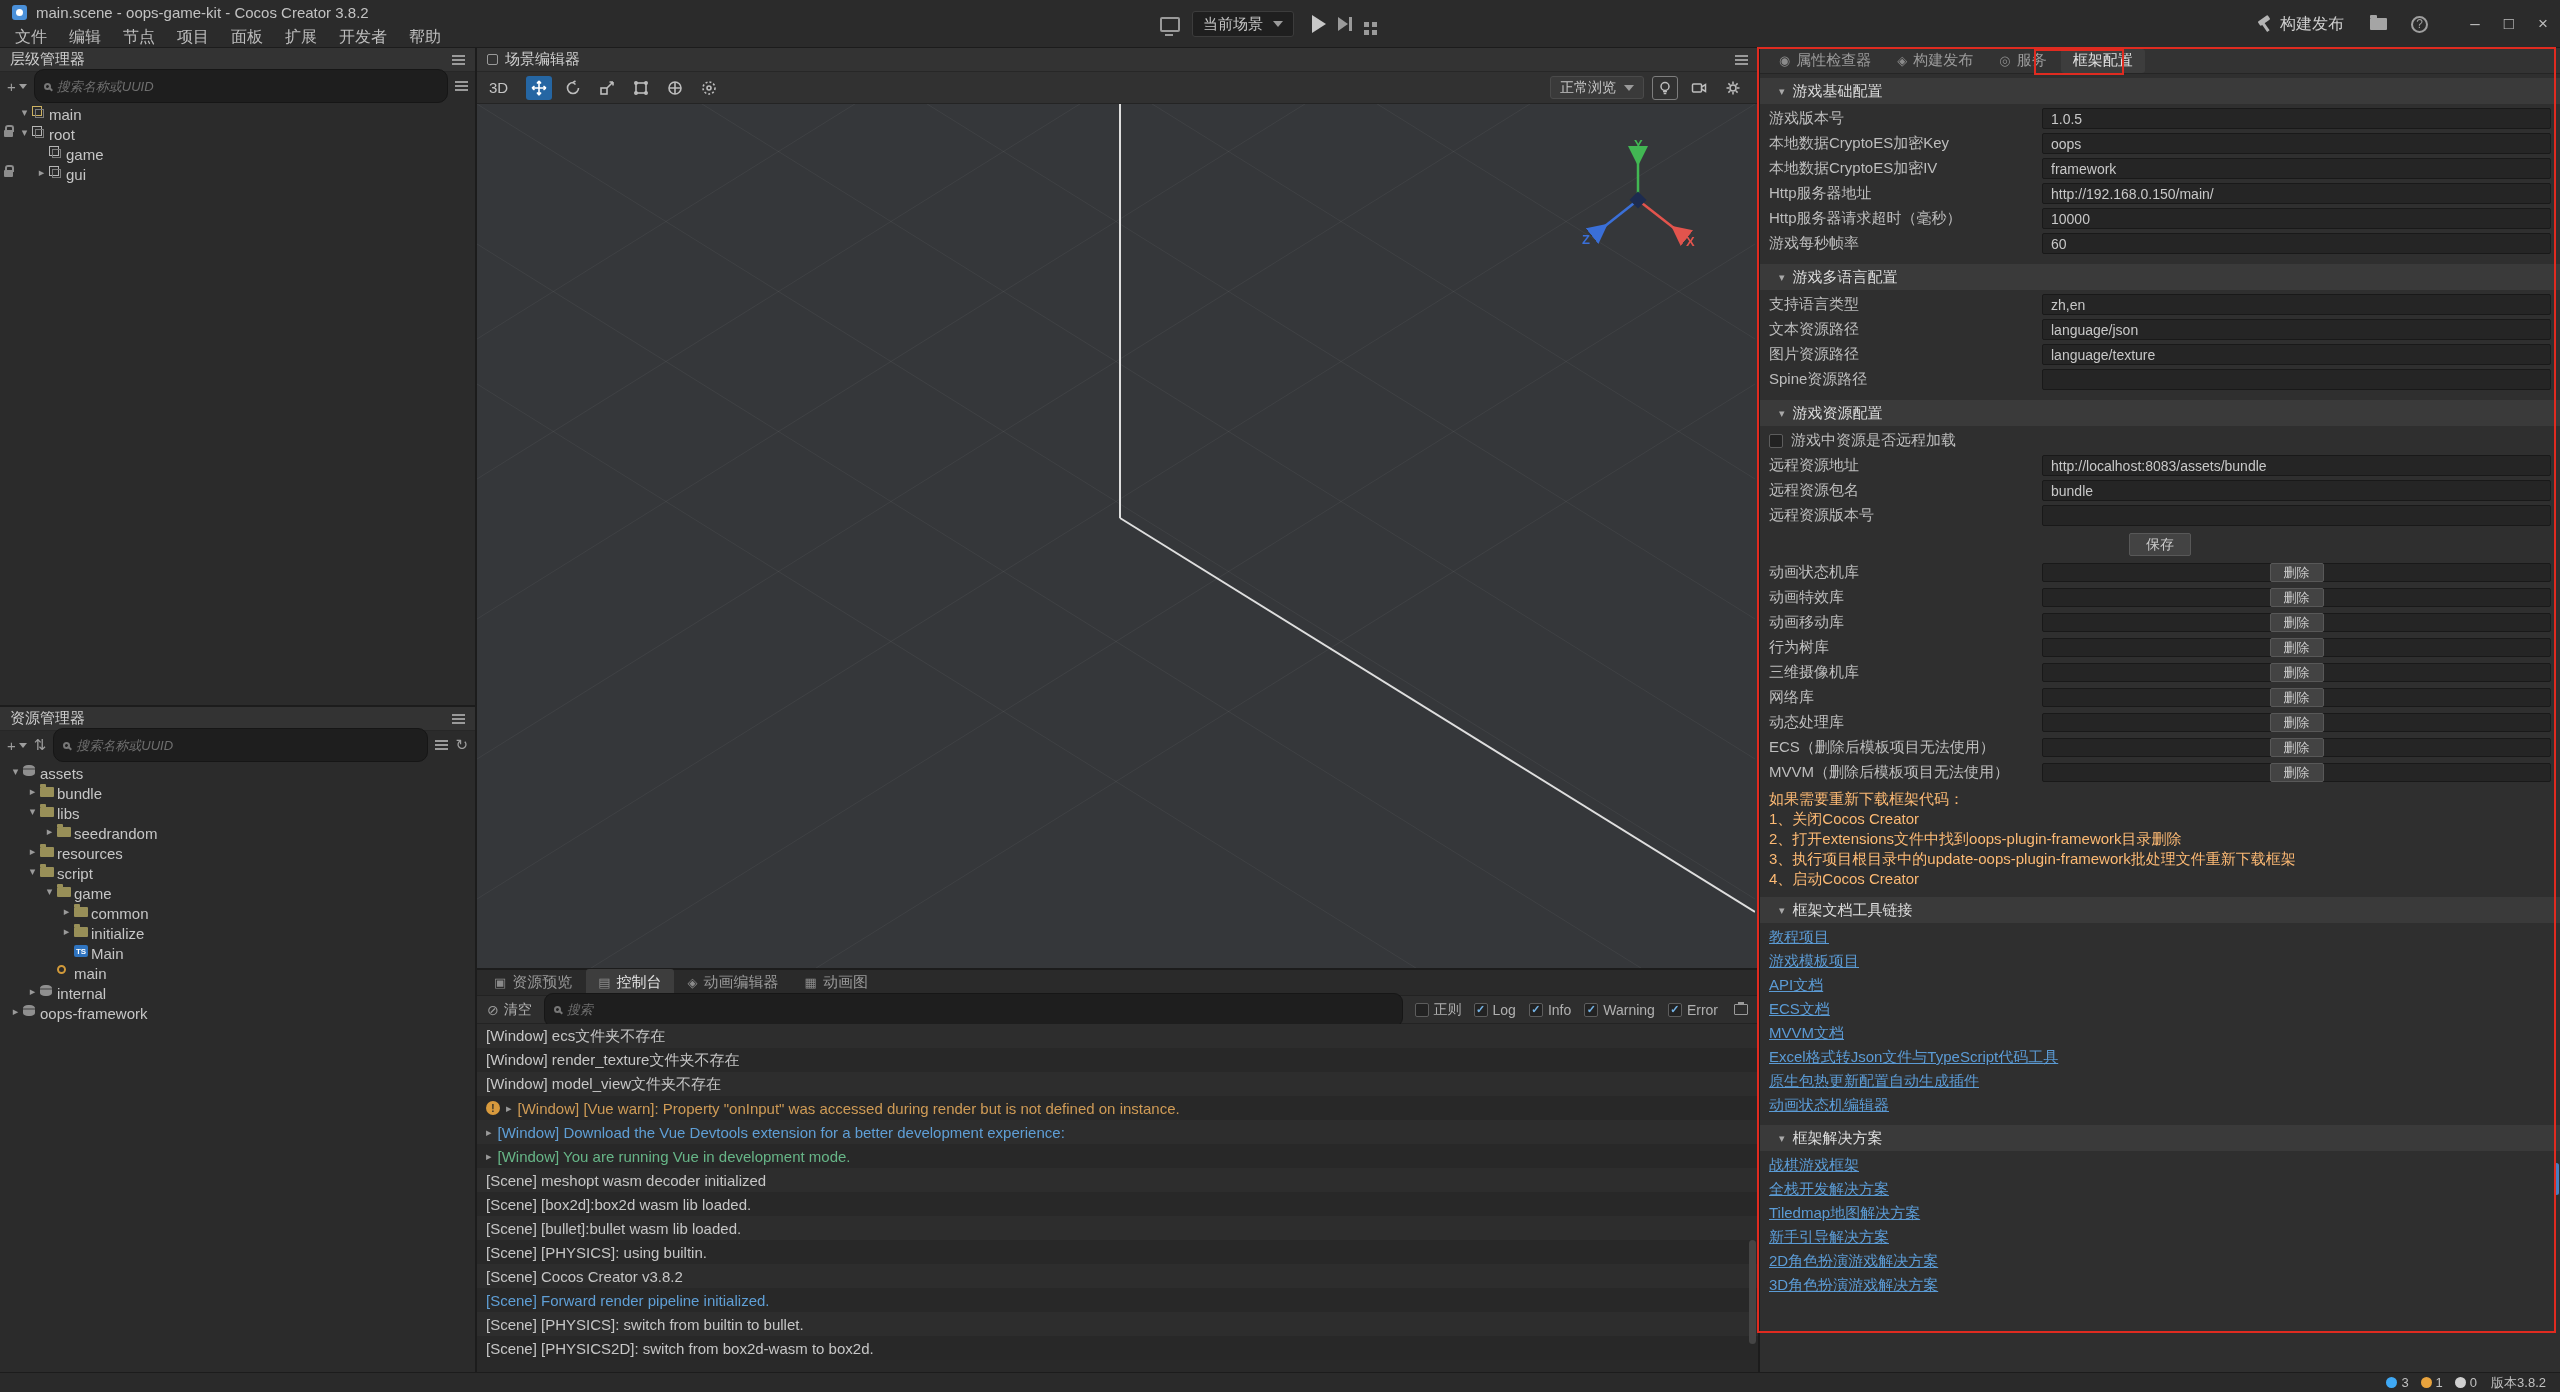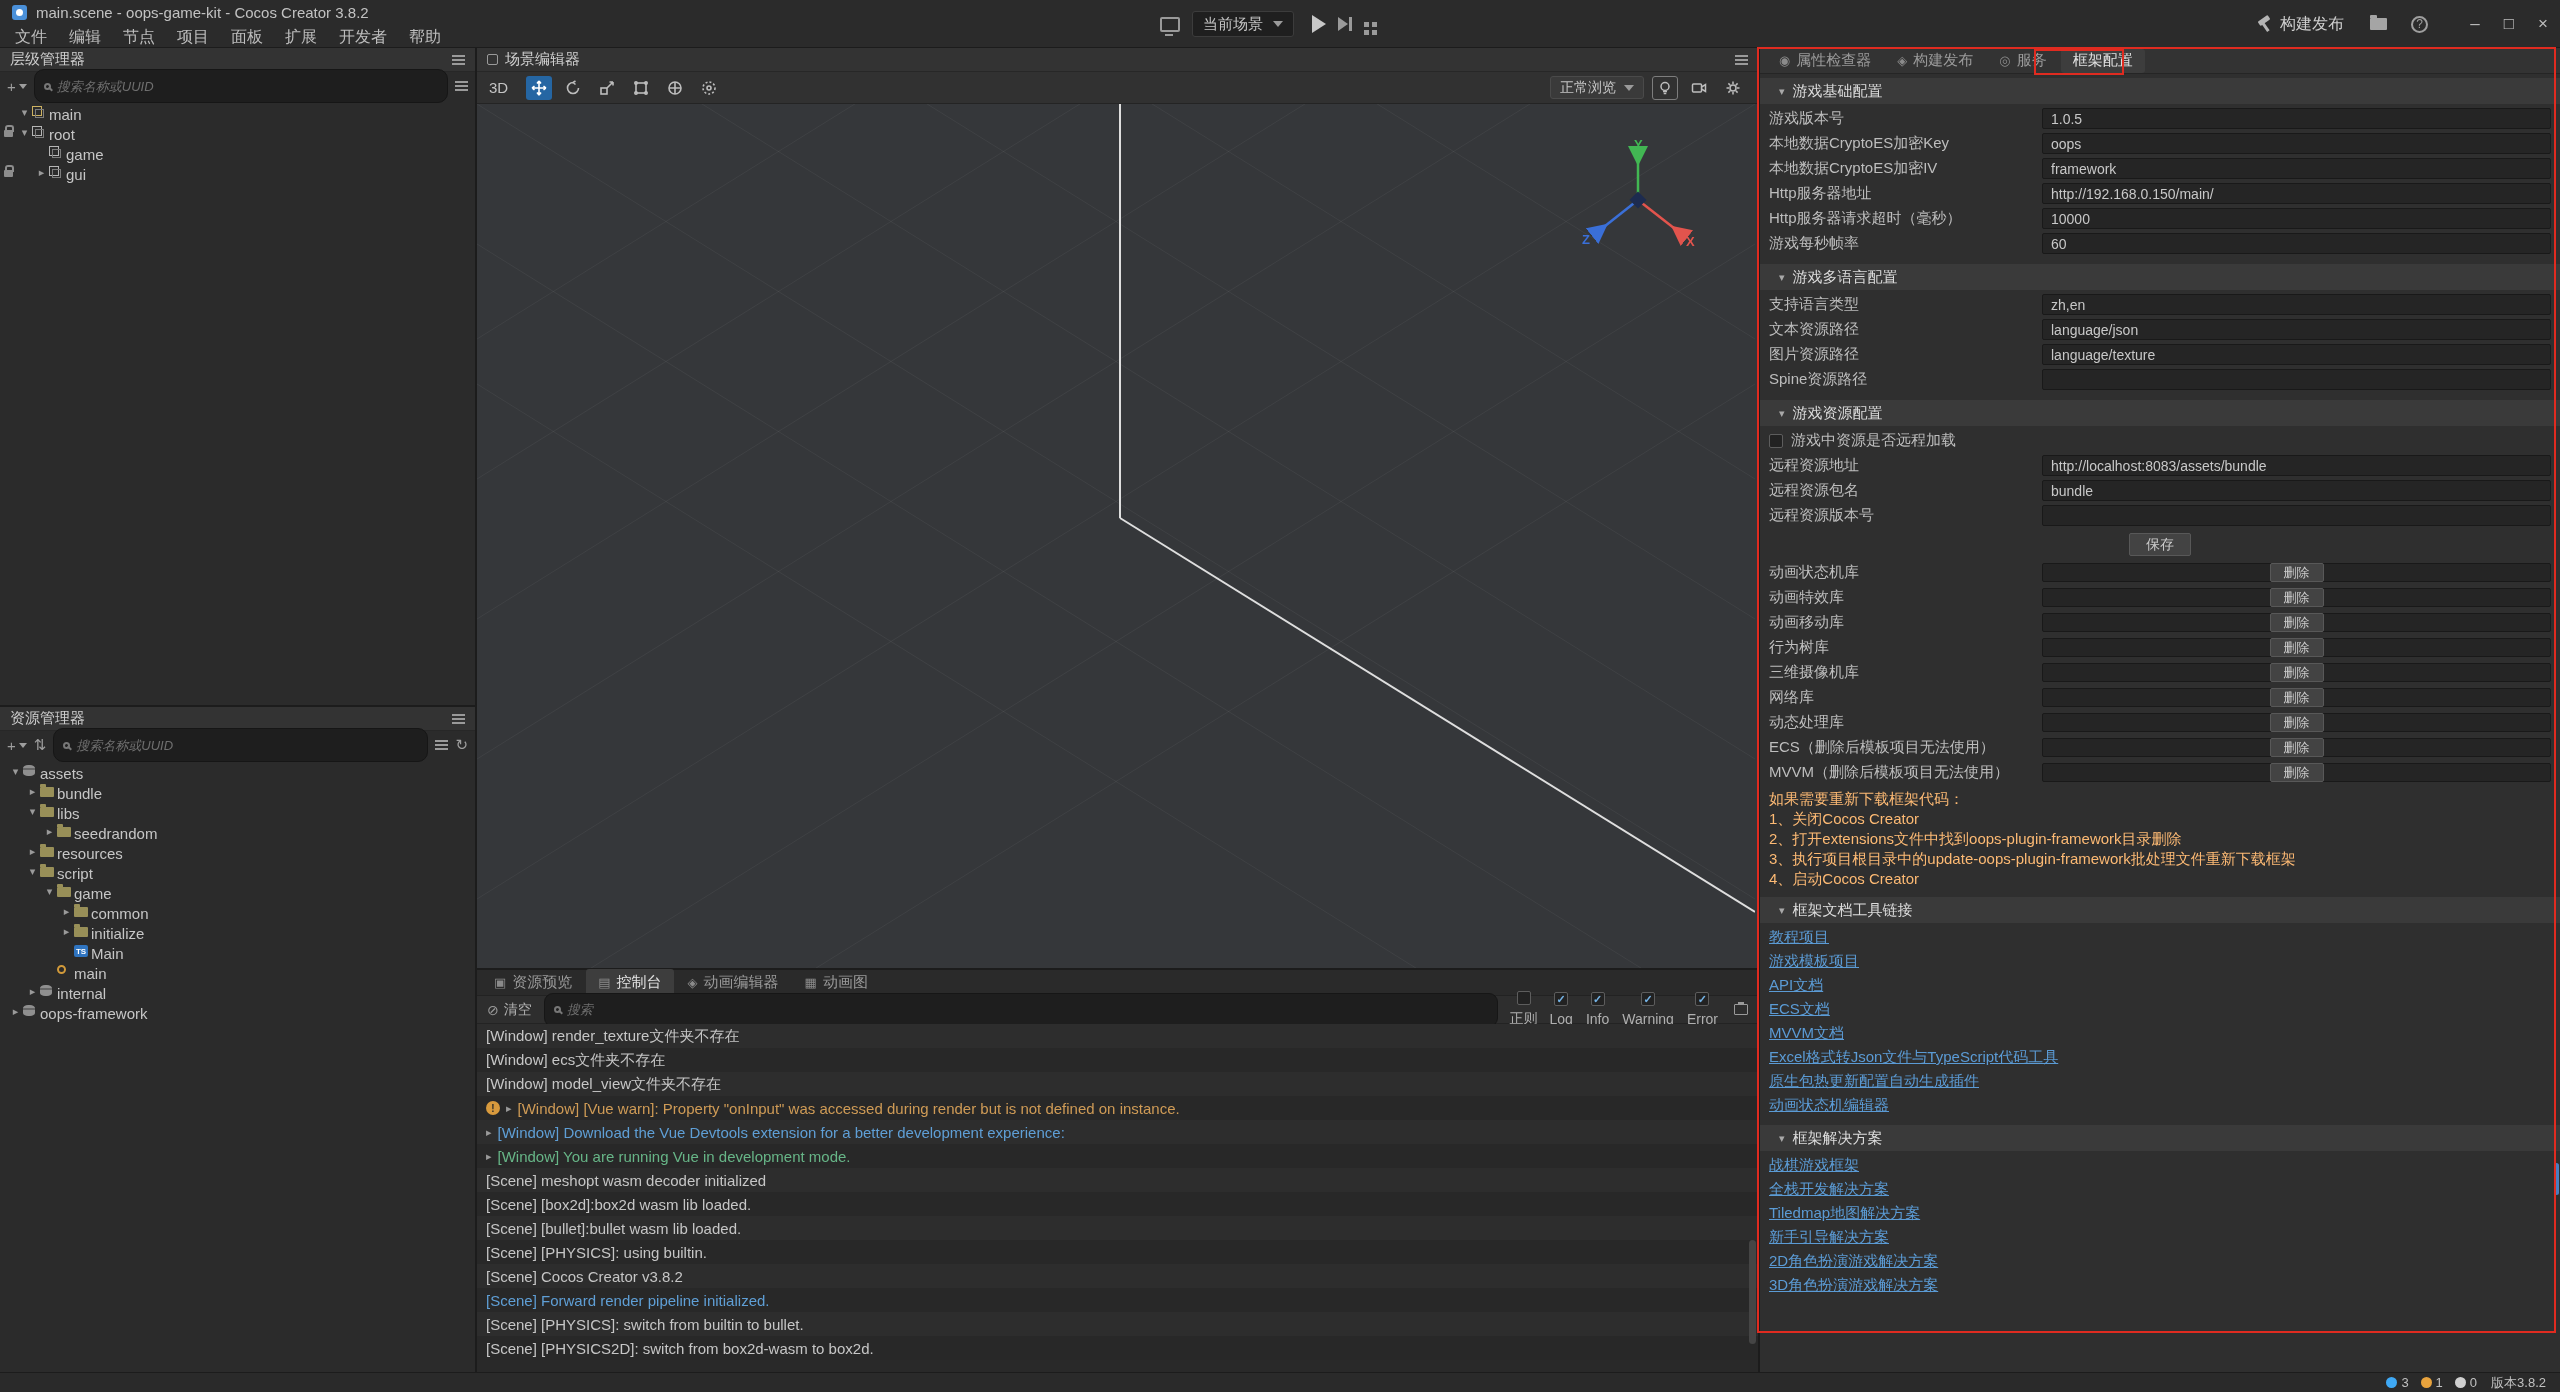--- a/index.html
+++ b/index.html
@@ -105,21 +105,21 @@
   .tab { height:26px; display:flex; align-items:center; gap:6px; padding:0 12px; font-size:15px; color:#9a9a9a; margin:0 1px; }
   .tab .tab-glyph { font-size:13px; color:#8b8b8b; }
   .tab .tab-glyph:empty { display:none; }
   .tab.act-true, .act-true { background:#3d3d3d; color:#e0e0e0; border-radius:3px 3px 0 0; }
   .console-toolbar { height:28px; flex:0 0 auto; display:flex; align-items:center; gap:12px; padding:0 10px; background:#2e2e2e; border-bottom:1px solid #232323; font-size:14px; color:#b0b0b0; }
   .clear-btn { display:flex; align-items:center; gap:5px; }
   .clear-glyph { font-size:14px; color:#9a9a9a; }
   .csearch { width:170px; height:19px; border-radius:9px; }
   .cb { width:14px; height:14px; border:1px solid #5d5d5d; background:#222; border-radius:2px; display:inline-flex; align-items:center; justify-content:center; flex:0 0 auto; }
   .cbk-true::after, .cb.on::after { content:"✓"; color:#74b2e4; font-size:11px; font-weight:bold; }
-  .filter, .regex-wrap { display:flex; align-items:center; gap:5px;flex-direction:column; }
+  .filter, .regex-wrap { display:flex; align-items:center; gap:5px; }
   .filters { display:flex; align-items:center; gap:13px; }
   .prt { width:14px; height:11px; border:1px solid #9a9a9a; border-radius:1px; position:relative; margin-left:4px; }
   .prt::before { content:""; position:absolute; top:-3px; left:3px; width:6px; height:3px; background:#9a9a9a; }
   .logs { flex:1; overflow:hidden; position:relative; font-size:15px; }
   .log-row { height:24px; display:flex; align-items:center; padding:0 0 0 9px; gap:6px; white-space:nowrap; }
   .logs div:nth-of-type(odd) { background:#2d2d2d; }
   .logs div:nth-of-type(even) { background:#282828; }
   .log-row.t-warn { background:#342a1b; }
   .ltext { color:#c6c6c6; }
   .t-warn .ltext { color:var(--warn); }
@@ -604,26 +604,26 @@
               </label>
             </div>
           <span class="prt"></span>
         </div>
         <div class="logs">
 
           <span class="logs-scroll"></span>
 
             <div class="log-row t-log">
 
+              <span class="ltext">[Window] ecs文件夹不存在</span>
+            </div>
+
+            <div class="log-row t-log">
+
               <span class="ltext">[Window] render_texture文件夹不存在</span>
-            </div>
-
-            <div class="log-row t-log">
-
-              <span class="ltext">[Window] ecs文件夹不存在</span>
             </div>
 
             <div class="log-row t-log">
 
               <span class="ltext">[Window] model_view文件夹不存在</span>
             </div>
 
             <div class="log-row t-warn">
               <span class="lbadge"></span>
               <span class="lchev"></span>

